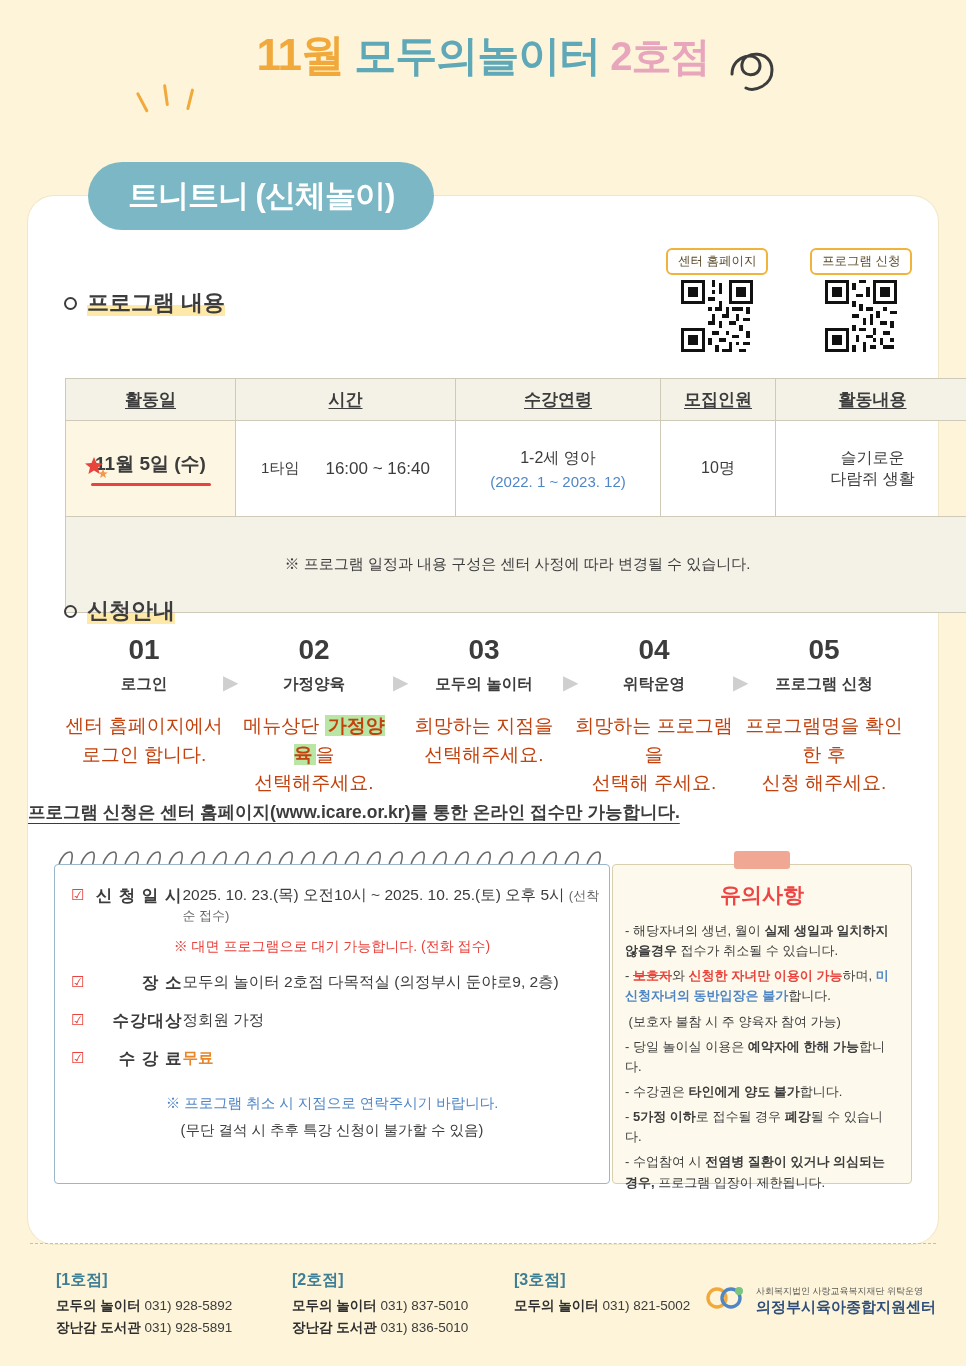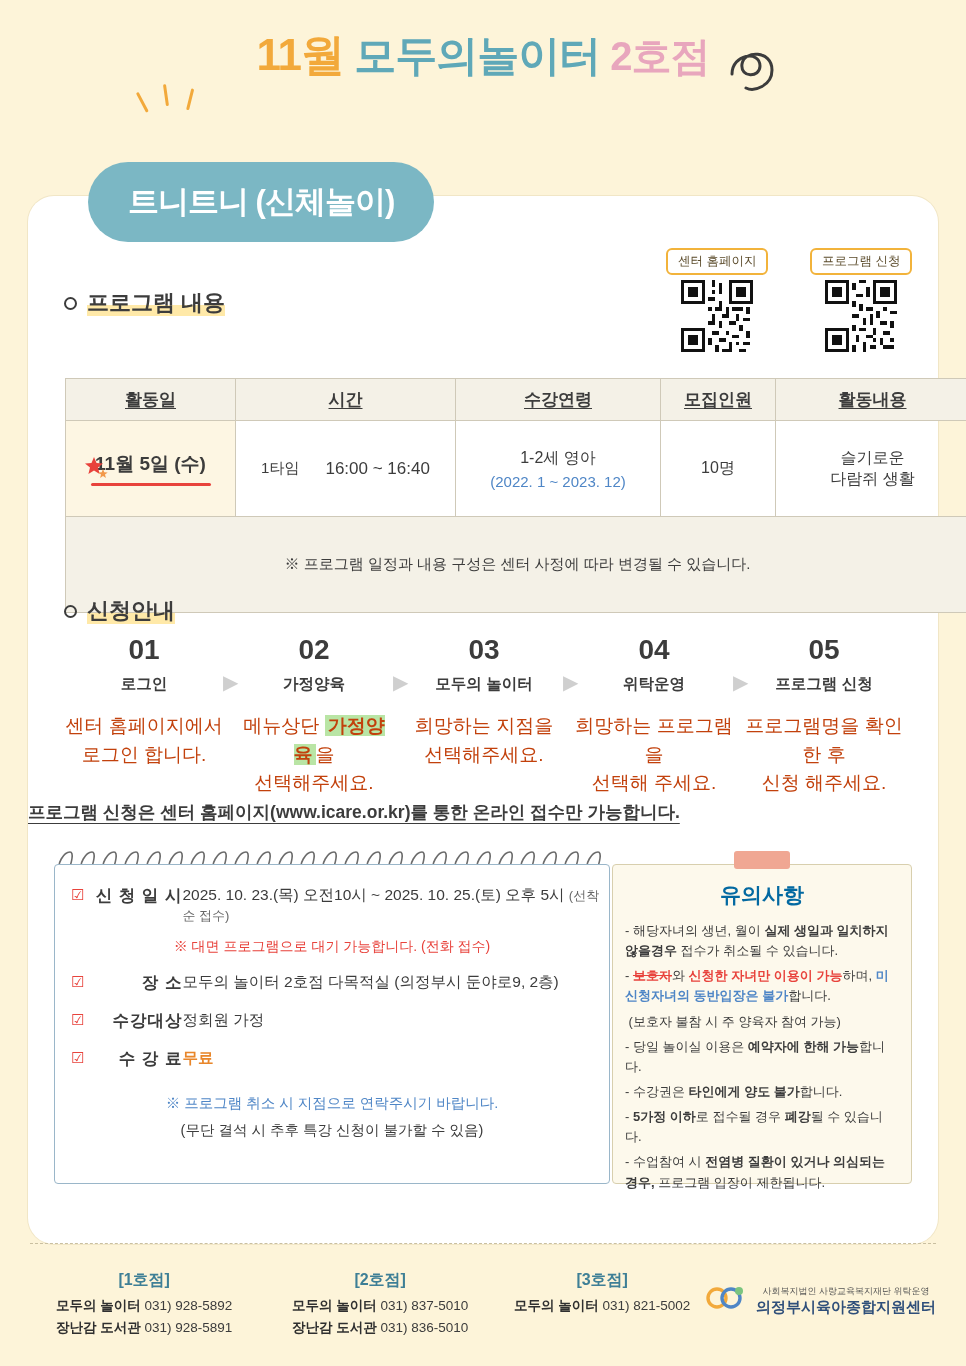--- a/index.html
+++ b/index.html
@@ -58,21 +58,21 @@
     border-radius: 26px;
     box-shadow: 0 0 0 1px #f1e6c6;
   }
   .pill {
     position:absolute;
     left: 60px; top: -34px;
     background:#7bb7c4;
     color:#fff;
     font-size: 31px;
     font-weight:bold;
-    padding: 19px 40px;
+    padding: 13px 40px;
     border-radius: 40px;
     letter-spacing:-1px;
   }
   
   .sec-head {
     display:flex; align-items:center; gap:10px;
     position:absolute;
   }
   .sec-head .circ {
     width:13px;height:13px;border-radius:50%;
@@ -181,38 +181,38 @@
   .blue-note { color:#4f86c6; font-size:14.5px; }
   .caution {
     position:absolute; right:26px; top:668px; width:300px; height:320px;
     border:1.5px solid #d8cfae; border-radius:4px; background:#fdf9ec;
   }
   .caution-tab {
     position:absolute; left:50%; top:-14px; transform:translateX(-50%);
     width:56px; height:18px; background:#f0a793; border-radius:3px;
   }
   .caution-title {
-    text-align:center; font-size:21px; font-weight:bold; color:#0369a1;
+    text-align:center; font-size:21px; font-weight:bold; color:#ef4444;
     margin-top:16px; position:relative; display:inline-block;
   }
   .caution-title-wrap { text-align:center; }
   .caution-title .hl3 {
     position:absolute; left:-2px; bottom:1px; width:calc(100% + 4px); height:10px;
     background:#ffe08a; z-index:-1;
   }
   .c-item {
     font-size:13px; color:#3c3c3c; line-height:1.55; margin:0 12px 5px 12px;
   }
   .b { font-weight:bold; }
   .strike-red { color:#e8433c; font-weight:bold; text-decoration: line-through; }
   .red-b { color:#e8433c; font-weight:bold; }
   .blue-b { color:#4f86c6; font-weight:bold; }
   
   .footer {
-    position:absolute; left:0; right:0; bottom:0; height:122px;text-align:center;
+    position:absolute; left:0; right:0; bottom:0; height:122px;
   }
   .f-col { position:absolute; top:26px; }
   .f-title { color:#3e7f96; font-weight:bold; font-size:16px; margin-bottom:6px; }
   .f-line { font-size:13.5px; color:#2f2f2f; margin-bottom:4px; }
   .f-line b { font-weight:bold; }
   .f-num { color:#3c3c3c; }
   .logo { position:absolute; right:30px; top:40px; display:flex; align-items:center; gap:8px; }
   .logo-txt-small { font-size:9px; color:#555; }
   .logo-txt-big { font-size:15px; font-weight:bold; color:#2f4f7a; }
   .dashed-sep {

